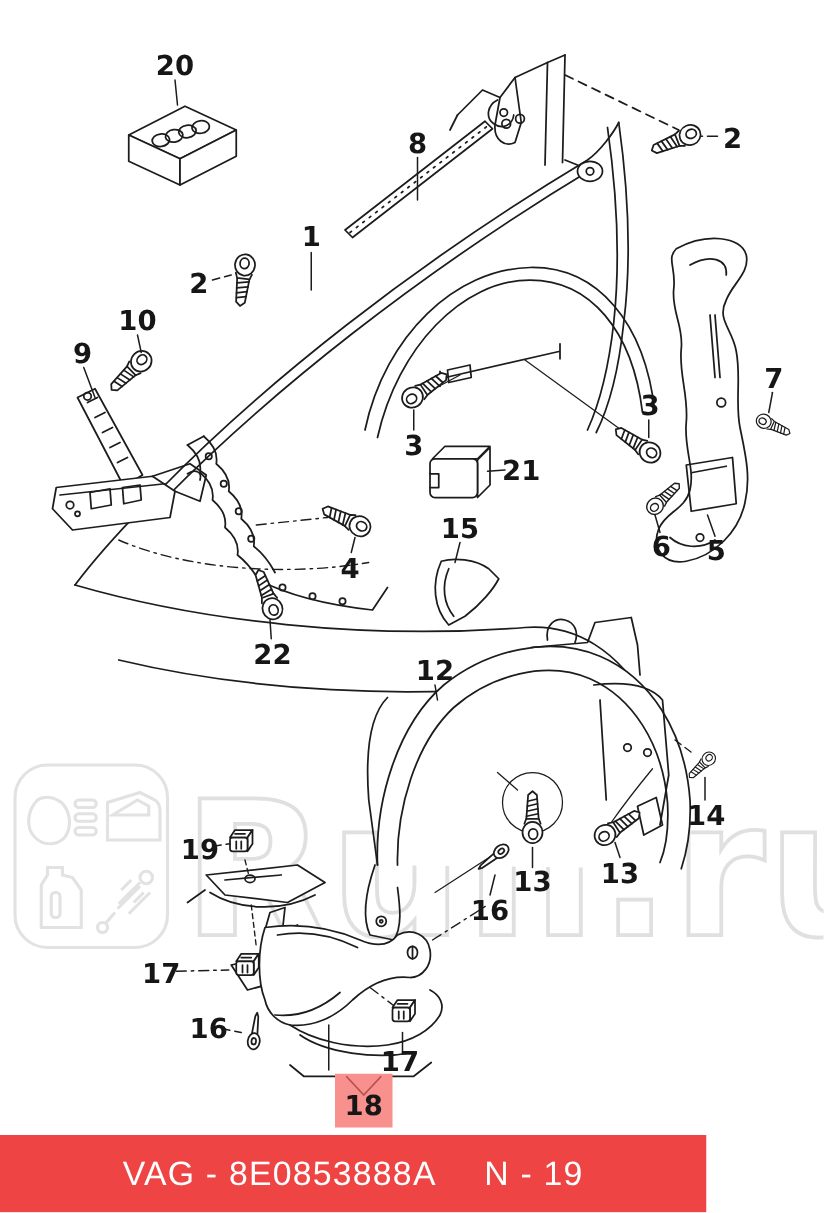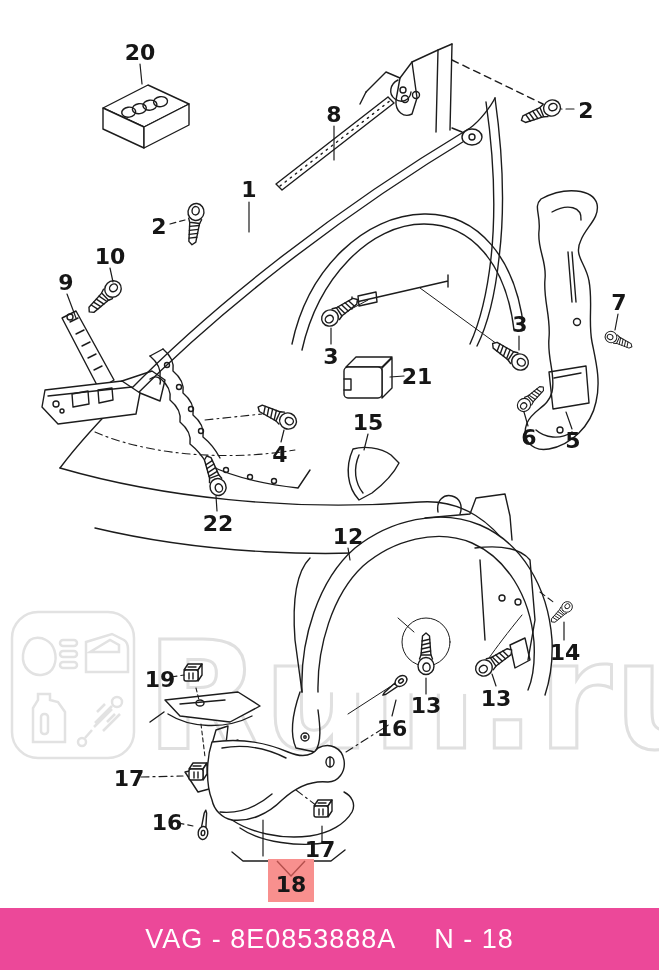--- a/index.html
+++ b/index.html
@@ -1,20 +1,20 @@
 <!DOCTYPE html>
 <html><head>
 <meta charset="utf-8">
 <style>
   html,body{margin:0;padding:0;background:#fff;}
   #stage{position:relative;width:659px;height:970px;background:#ffffff;overflow:hidden;
          font-family:"DejaVu Sans",sans-serif;}
   #art{position:absolute;left:0;top:0;}
   .callout{font-family:"DejaVu Sans",sans-serif;font-size:22px;font-weight:bold;fill:#161616;}
-  #footer{position:absolute;left:0;bottom:0;width:659px;height:62px;background:#ec4899;
+  #footer{position:absolute;left:0;bottom:0;width:565px;height:62px;background:#ef4444;
           display:flex;align-items:center;justify-content:center;gap:38px;
           color:#ffffff;font-family:"Liberation Sans",sans-serif;font-size:27px;letter-spacing:1px;}
 </style>
 </head>
 <body>
 
 <div id="stage">
 
 <svg id="art" width="659" height="908" viewBox="0 0 659 908">
   <defs>
@@ -291,16 +291,16 @@
     <text class="callout" text-anchor="middle" x="565" y="660">14</text>
     <text class="callout" text-anchor="middle" x="160" y="687">19</text>
     <text class="callout" text-anchor="middle" x="129" y="786">17</text>
     <text class="callout" text-anchor="middle" x="167" y="830">16</text>
     <text class="callout" text-anchor="middle" x="320" y="857">17</text>
   </g>
 </svg>
 
   <div id="footer">
     <span>VAG - 8E0853888A</span>
-    <span>N - 18</span>
+    <span>N - 19</span>
   </div>
 
 </div>
 
 </body></html>

